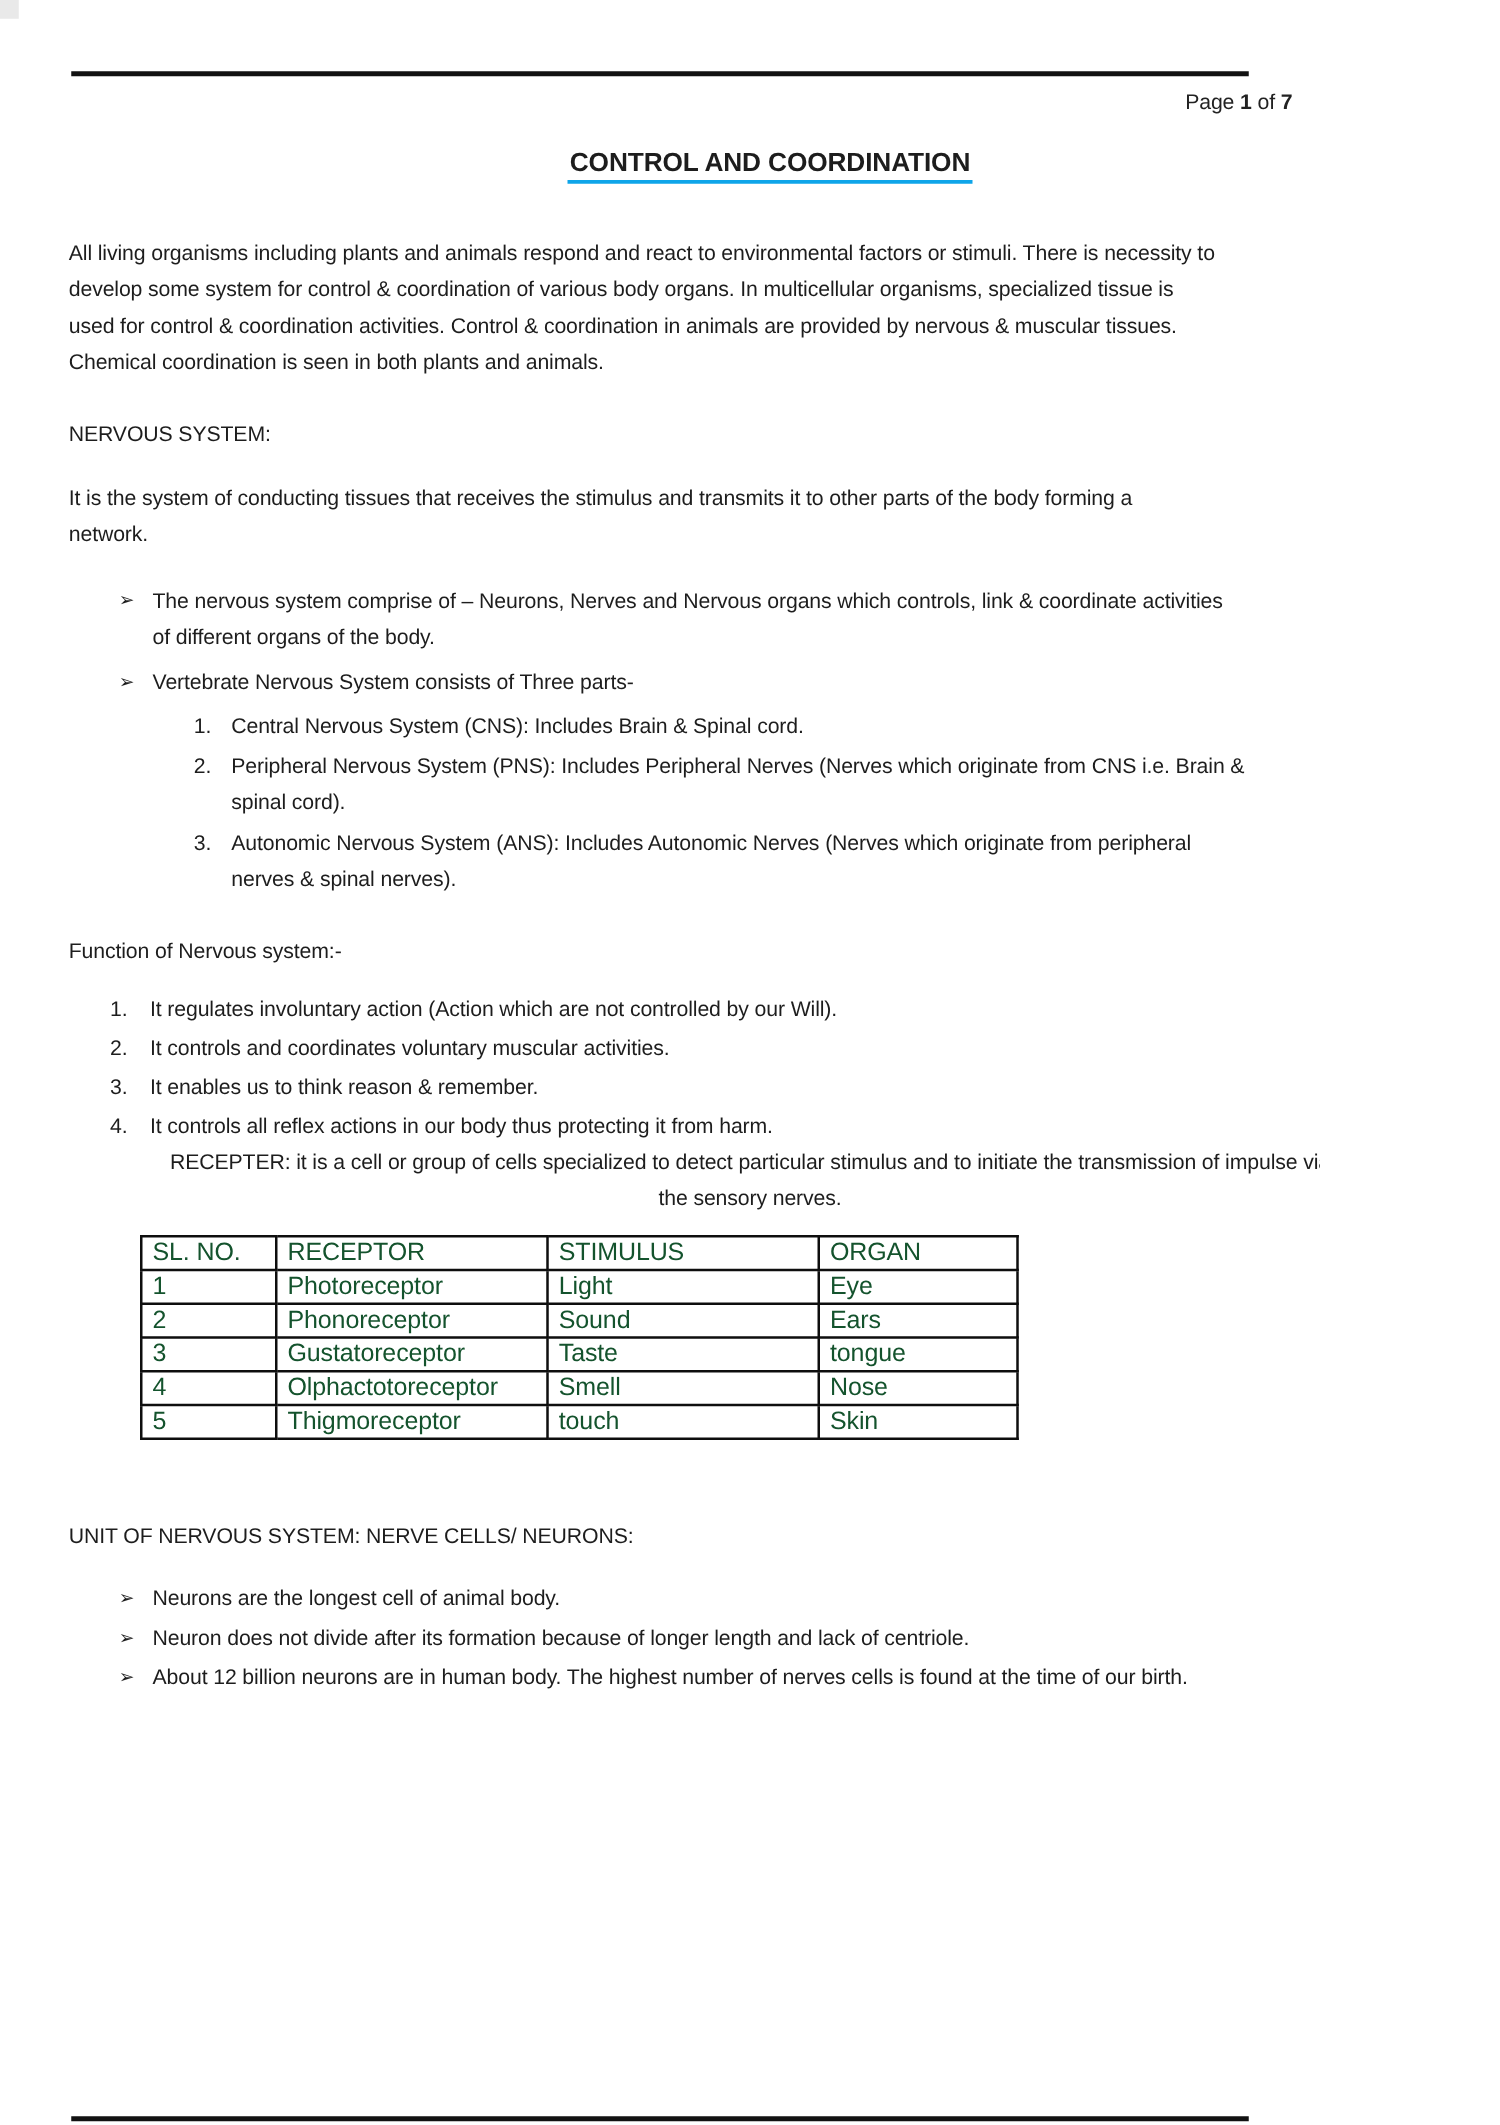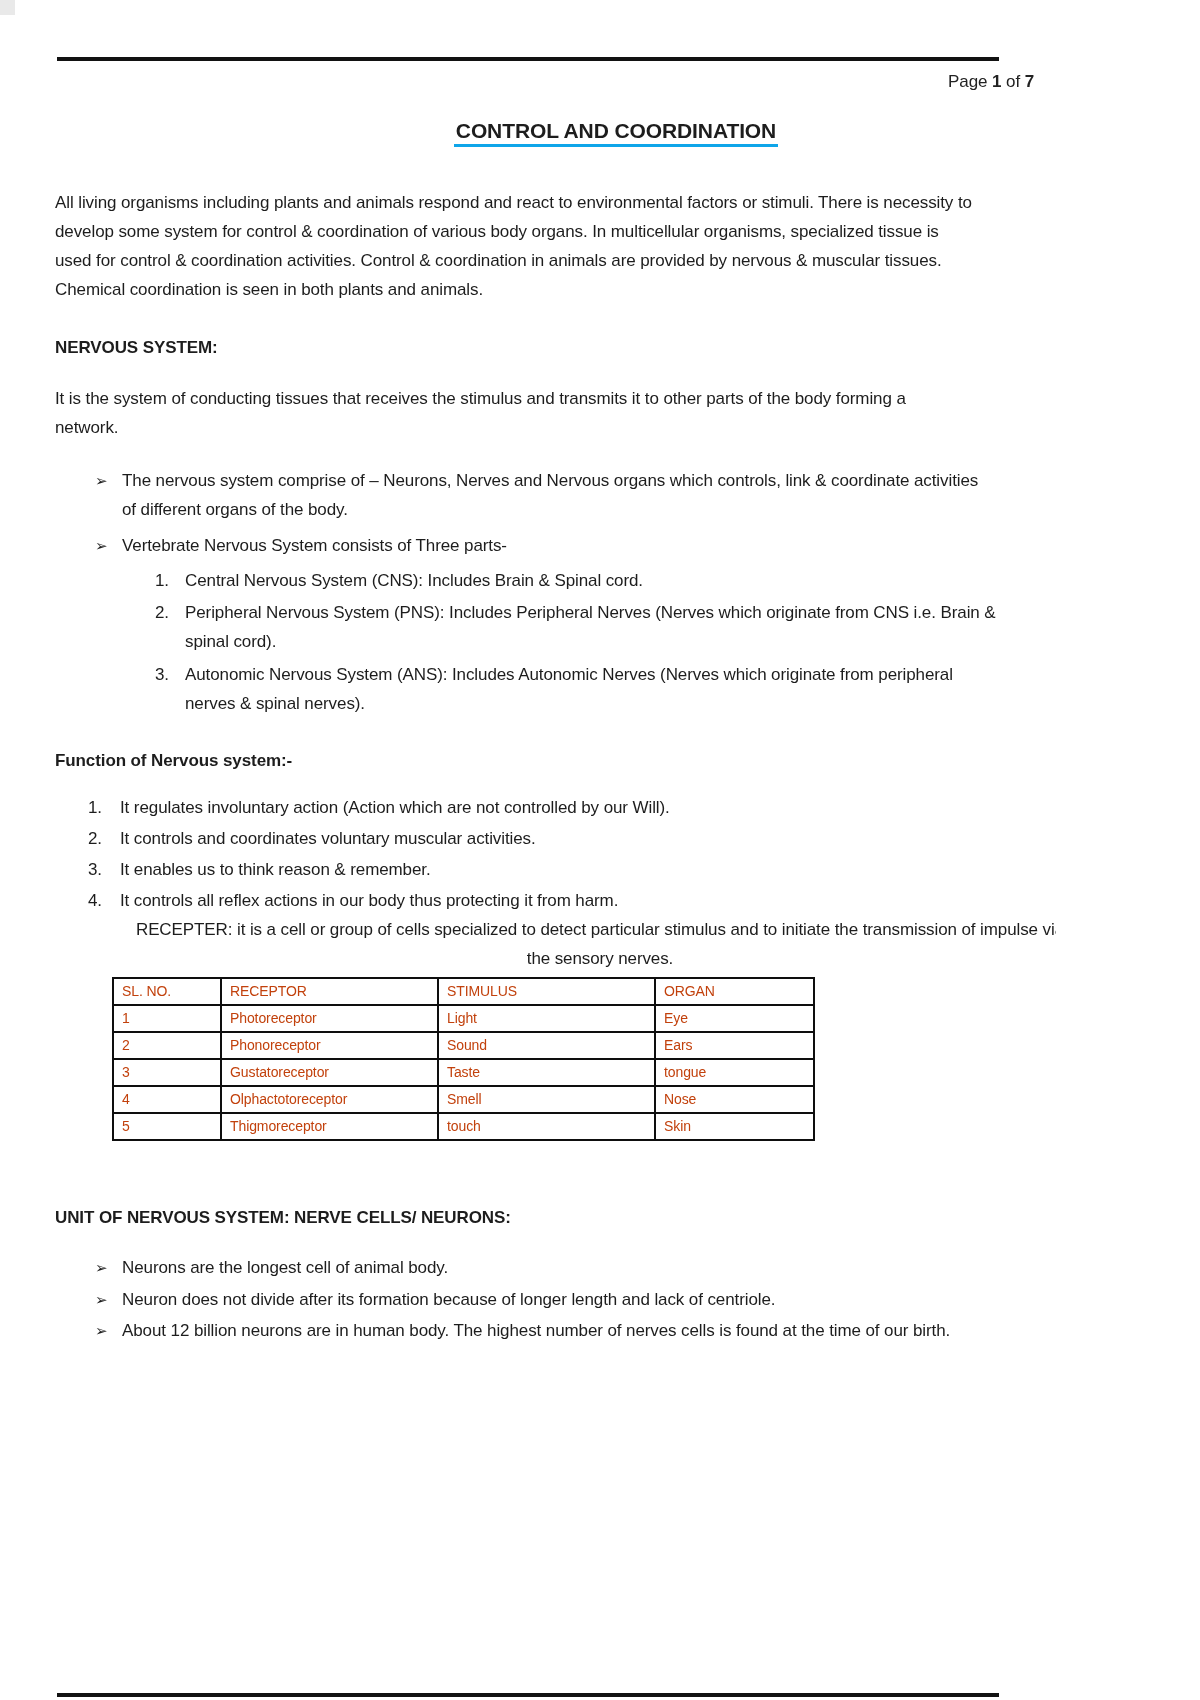--- a/index.html
+++ b/index.html
@@ -24,21 +24,21 @@
   .page-header b{font-weight:bold;}
   .content{position:absolute;top:0;left:55px;width:1090px;}
   .title{
     margin:116px 0 0 0;
     font-size:21px;line-height:30px;font-weight:bold;
     text-align:center;position:relative;left:16px;
   }
   .title .underlined{border-bottom:3px solid #0ea5e9;padding:0 2px 2px 2px;}
   .para{margin:0;font-size:17px;line-height:29px;white-space:pre-line;}
   .intro{margin-top:42px;}
-  .heading{margin:0;font-size:17px;line-height:29px;font-weight:bold;}
+  .heading{margin:0;font-size:17px;line-height:29px;}
   .h-nervous{margin-top:29px;}
   .p-nervous{margin-top:22px;}
   .h-function{margin-top:28px;}
   .p-recepter{text-align:center;}
   .eg-label{margin-top:25px;}
   .h-unit{margin-top:62px;}
   .arrow-item{display:flex;padding-left:40px;margin:0;}
   .arrow{flex:none;width:27px;font-size:15px;line-height:29px;color:#1d1d1d;}
   .item-text{flex:1;margin:0;font-size:17px;line-height:29px;white-space:pre-line;}
   .num-item{display:flex;margin:0;}
@@ -51,23 +51,23 @@
   .b2{margin-top:7px;}
   .s1{margin-top:6px;}
   .s2{margin-top:3px;}
   .s3{margin-top:4px;}
   .f1{margin-top:18px;}
   .f2,.f3,.f4{margin-top:2px;}
   .n1{margin-top:21px;}
   .n2{margin-top:3px;}
   .n3{margin-top:2px;}
   table.receptors{
-    margin:4px 0 0 57px;
+    margin:15px 0 0 57px;
     border-collapse:collapse;
-    font-size:14px;line-height:25px;color:#c2410c;
+    font-size:20px;line-height:25px;color:#14532d;
   }
   table.receptors td,table.receptors th{
     border:2px solid #0e0e0e;
     padding:0 6px 0 8px;
     font-weight:normal;text-align:left;
     height:25px;
   }
   .col-sl{width:108px;} .col-rec{width:217px;} .col-sti{width:217px;} .col-org{width:159px;}
 </style>
 </head>

